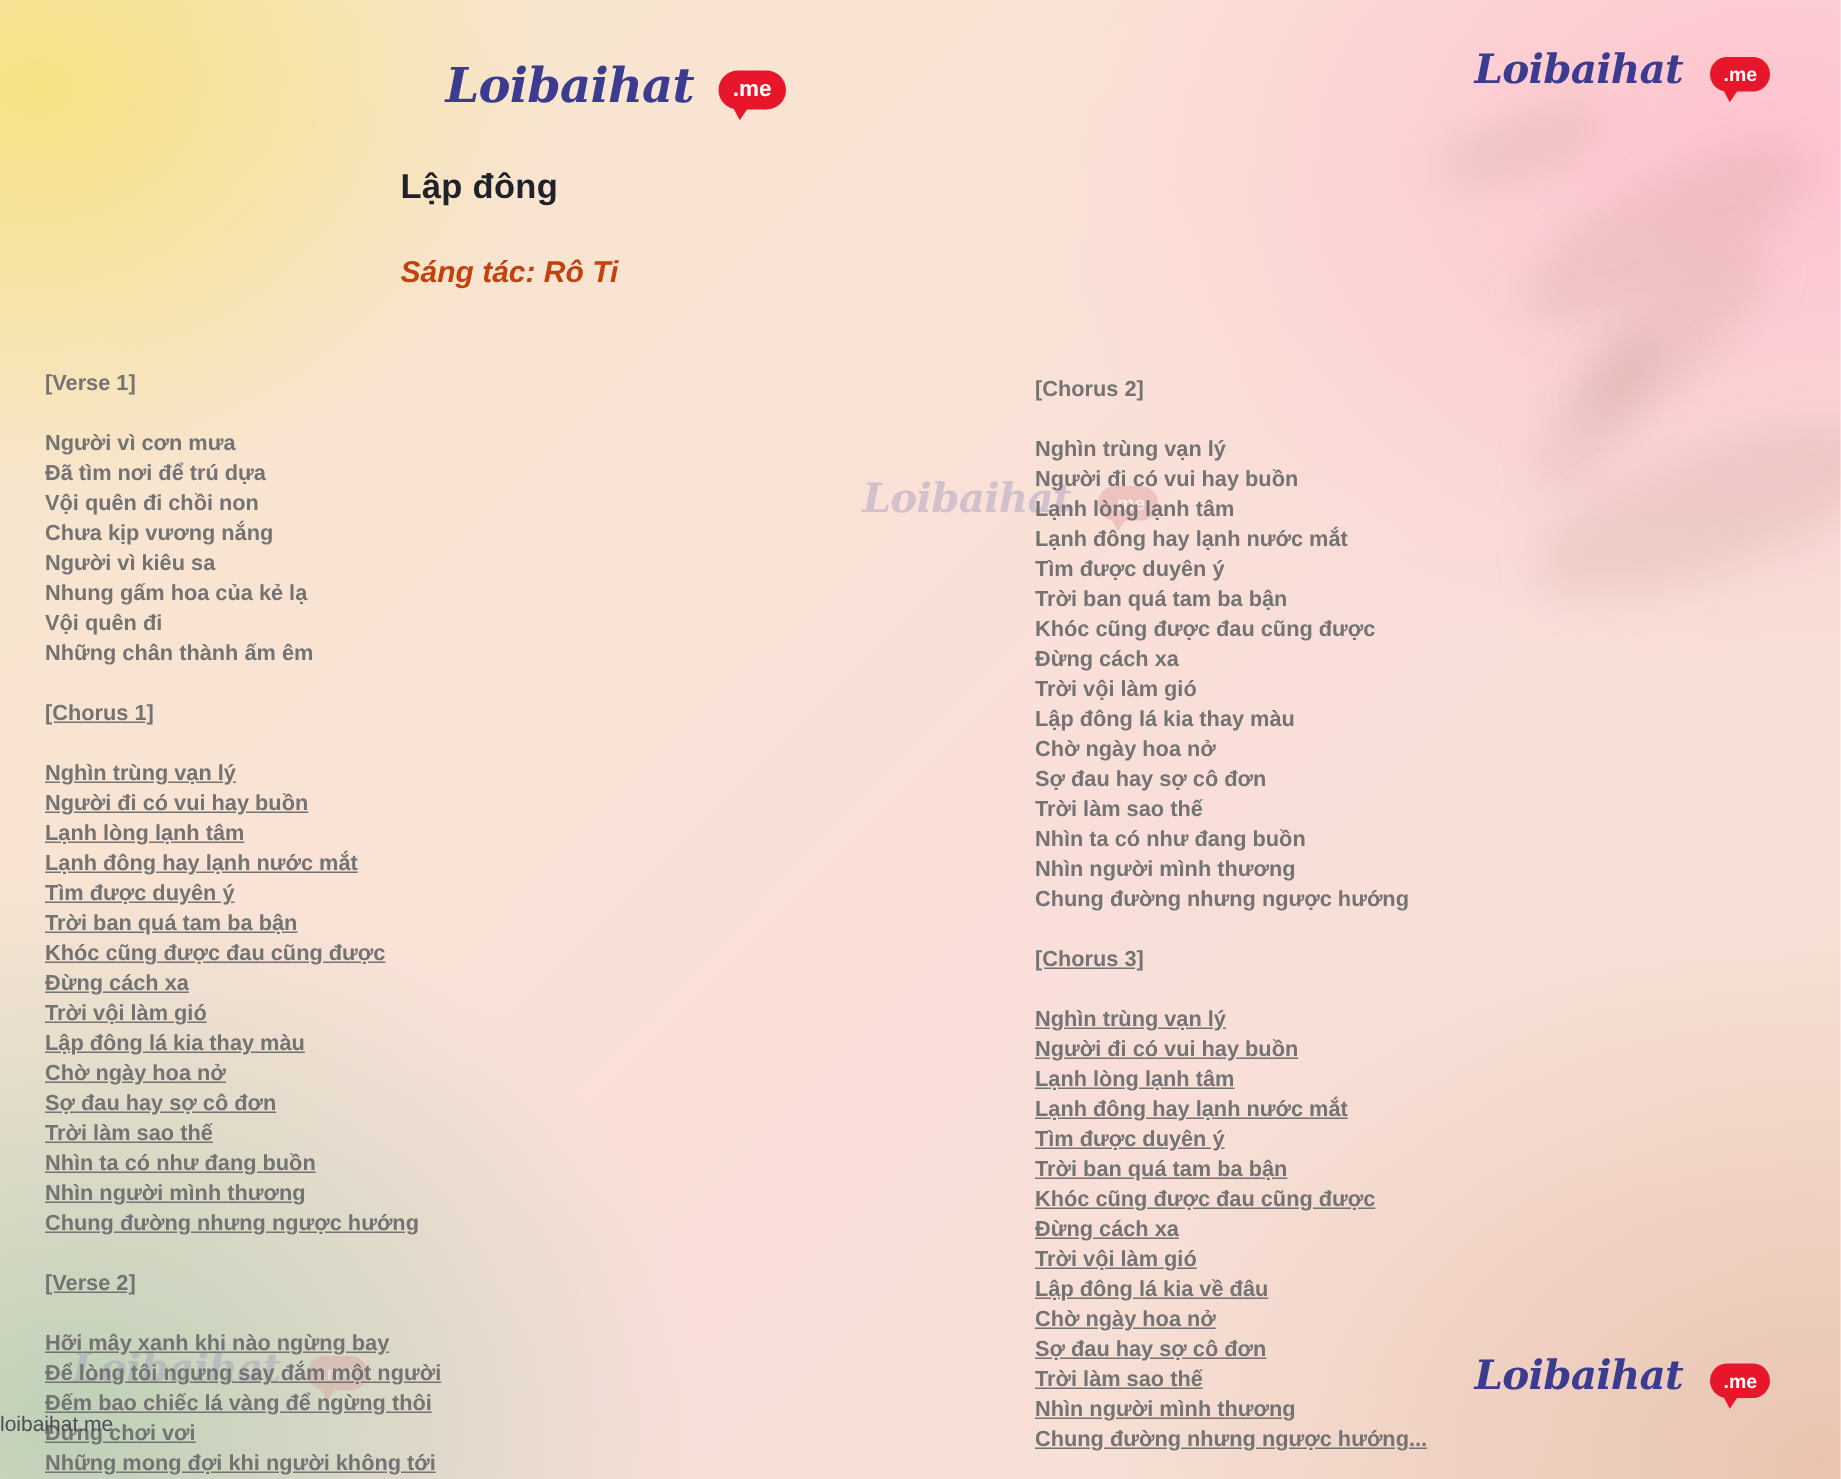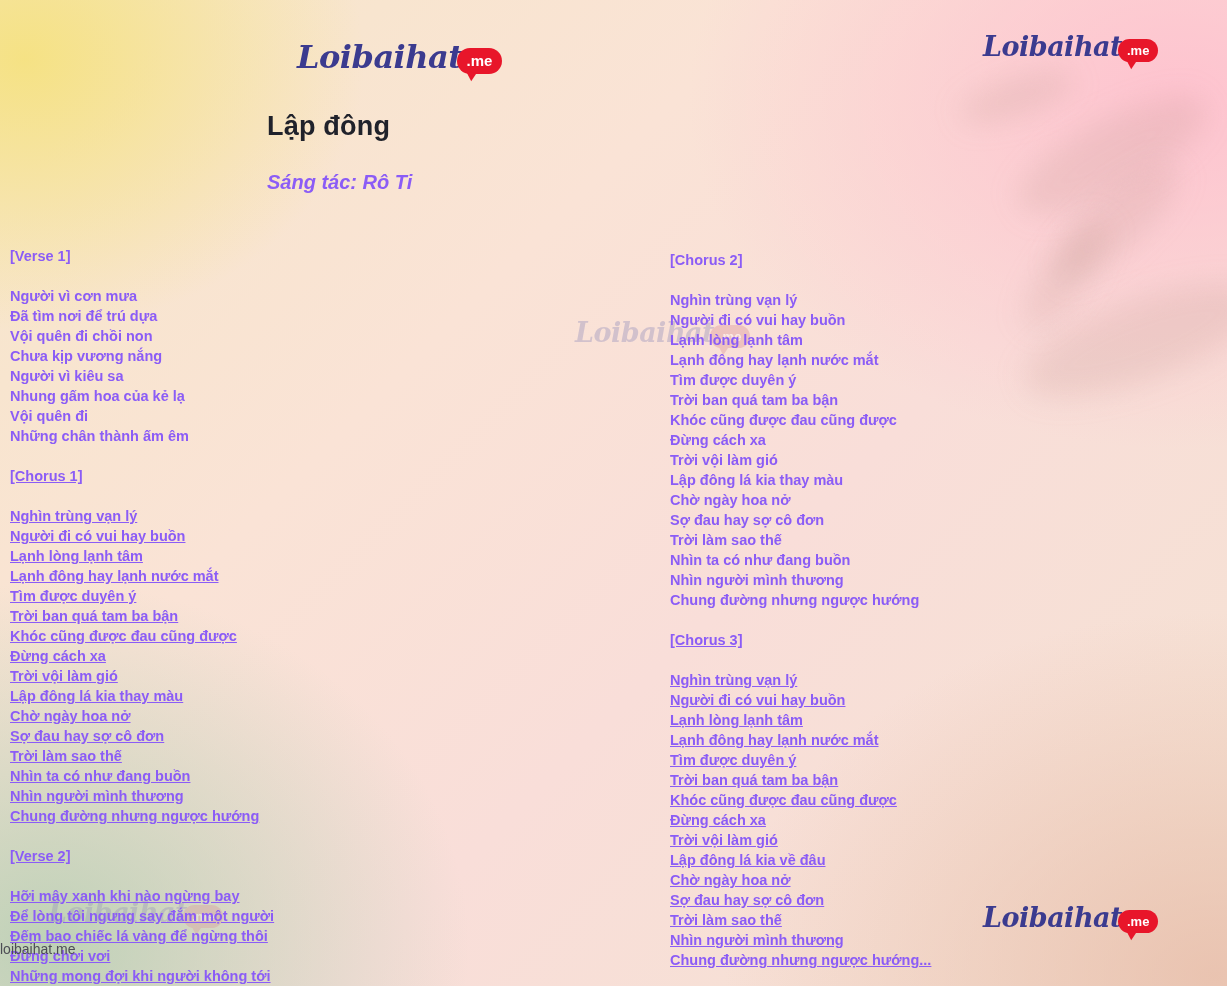--- a/index.html
+++ b/index.html
@@ -28,22 +28,23 @@
   .sb1 { width: 210px; height: 70px; top: 120px; right: 10px; transform: rotate(-28deg); }
   .sb2 { width: 160px; height: 52px; top: 196px; right: 30px; transform: rotate(-42deg); }
   .sb3 { width: 130px; height: 44px; top: 252px; right: 96px; transform: rotate(-55deg); }
   .sb4 { width: 120px; height: 38px; top: 78px; right: 150px; transform: rotate(-18deg); }
   .sb5 { width: 250px; height: 80px; top: 300px; right: -40px; transform: rotate(-20deg); }
 
   
   .logo {
     position: absolute;
     display: flex;
-    align-items: flex-end;
+    align-items: center;
     white-space: nowrap;
+    gap: 22px;
   }
   .logo .word {
     font-family: "DejaVu Serif", serif;
     font-style: italic;
     font-weight: bold;
     color: #3b3b8f;
     letter-spacing: -0.5px;
   }
   .logo .bubble {
     position: relative;
@@ -93,43 +94,44 @@
   #logo-wm-center .bubble { font-size: 13px; padding: 5px 9px; margin-left: -4px; margin-top: 4px; }
   #logo-wm-bottom { left: 48px; top: 898px; opacity: 0.30; }
   #logo-wm-bottom .word { font-size: 27px; line-height: 30px; }
   #logo-wm-bottom .bubble { font-size: 13px; padding: 5px 9px; margin-left: -4px; margin-top: 4px; }
 
   
   #song-title {
     position: absolute;
     left: 267px;
     top: 111px;
-    font-size: 27px;
+    font-size: 23px;
     font-weight: bold;
     color: #20222b;
     letter-spacing: 0.2px;
   }
   #song-author {
     position: absolute;
     left: 267px;
     top: 171px;
     font-size: 20px;
     font-weight: bold;
     font-style: italic;
-    color: #8b5cf6;
+    color: #c2410c;
   }
 
   
   .lyrics-col {
     position: absolute;
     font-size: 14.5px;
     font-weight: bold;
-    color: #8b5cf6;
+    color: #737373;
     line-height: 20px;
     white-space: pre-wrap;
+    margin-left: 20px;
   }
   #col-left { left: 10px; top: 246px; width: 620px; }
   #col-right { left: 670px; top: 250px; width: 545px; }
 
   .section { margin: 0; }
   .section + .section { margin-top: 20px; text-decoration: underline; }
   .section-head { margin-bottom: 20px; }
   .line { }
 
   

